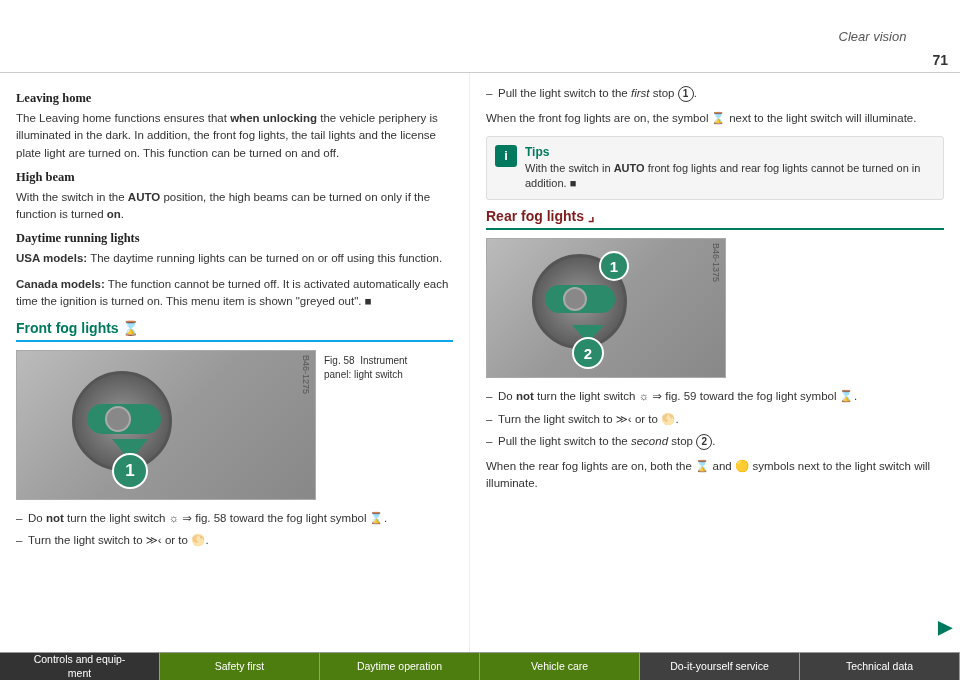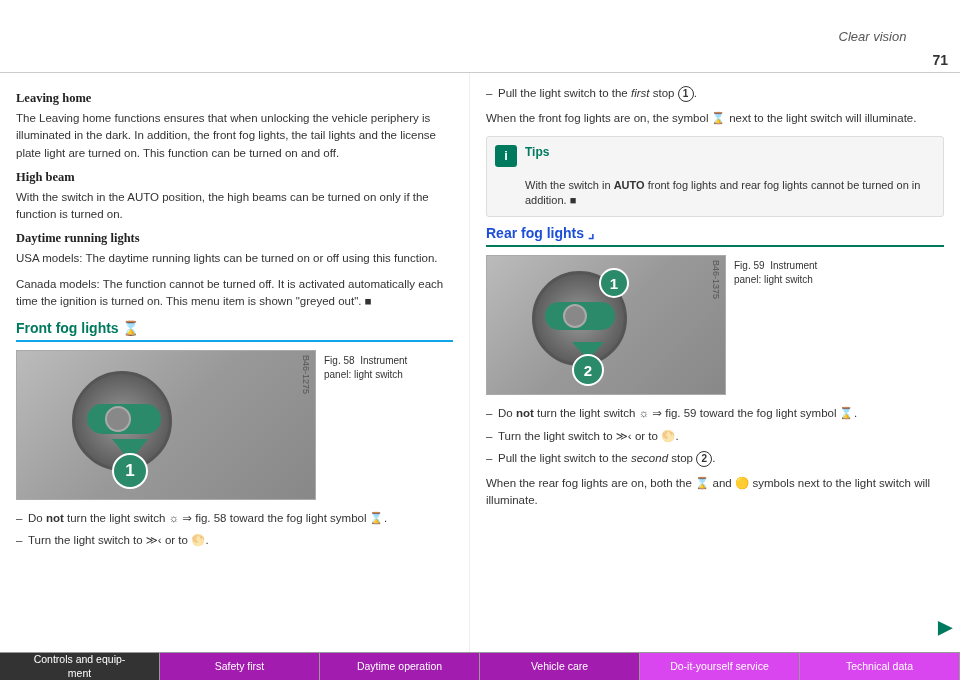--- a/index.html
+++ b/index.html
@@ -66,35 +66,35 @@
     }
 
     .section-text {
       font-size: 11.5px;
       color: #333;
       line-height: 1.5;
       margin-bottom: 8px;
     }
 
     .section-text b, .section-text strong {
-      font-weight: normal;
+      font-weight: bold;
     }
 
     
     .green-heading {
       color: #007a5e;
       font-size: 14px;
       font-weight: bold;
       border-bottom: 2px solid #0ea5e9;
       padding-bottom: 4px;
       margin: 10px 0 8px 0;
     }
 
     .green-heading-right {
-      color: #1d4ed8;
+      color: #7f1d1d;
       font-size: 14px;
       font-weight: bold;
       border-bottom: 2px solid #007a5e;
       padding-bottom: 4px;
       margin: 8px 0 8px 0;
     }
 
     
     .figure-container {
       display: flex;
@@ -174,21 +174,21 @@
       font-weight: bold;
       font-size: 13px;
       margin-right: 8px;
       flex-shrink: 0;
     }
     .tips-content {}
     .tips-title {
       font-weight: bold;
       font-size: 12px;
       color: #007a5e;
-      margin-bottom: 19px;
+      margin-bottom: 2px;
     }
     .tips-text {
       font-size: 11px;
       color: #333;
       line-height: 1.4;
     }
 
     
     .next-arrow {
       position: absolute;
@@ -211,37 +211,37 @@
       background: #fff;
     }
 
     .footer-tab {
       flex: 1;
       display: flex;
       align-items: center;
       justify-content: center;
       font-size: 10.5px;
       color: #fff;
-      background: #a21caf;
+      background: #4d7c0f;
       border-right: 1px solid #999;
       text-align: center;
       padding: 4px;
       line-height: 1.3;
     }
 
     .footer-tab:first-child {
       background: #333;
     }
 
     .footer-tab-active {
       background: #222;
     }
 
     .footer-tab-light {
-      background: #d946ef;
+      background: #404040;
     }
 
     
     .fig-num-overlay {
       position: absolute;
       top: 4px;
       right: 4px;
       font-size: 9px;
       color: #555;
       writing-mode: vertical-rl;
@@ -396,23 +396,20 @@
         <div style="position:absolute;top:12px;left:112px;">
           <div style="width:30px;height:30px;border-radius:50%;background:#2a8a6a;color:white;display:flex;align-items:center;justify-content:center;font-weight:bold;font-size:15px;border:2px solid white;">1</div>
         </div>
 
         <div style="position:absolute;bottom:8px;left:85px;">
           <div style="width:0;height:0;border-left:16px solid transparent;border-right:16px solid transparent;border-top:18px solid #2a8a6a;margin:0 auto;"></div>
           <div style="width:32px;height:32px;border-radius:50%;background:#2a8a6a;color:white;display:flex;align-items:center;justify-content:center;font-weight:bold;font-size:15px;border:2px solid white;margin-top:-6px;">2</div>
         </div>
         <div class="fig-num-overlay">B46-1375</div>
       </div>
-      <div class="fig-caption">
-        <span>Fig. 59</span>&nbsp;&nbsp;<span>Instrument panel: light switch</span>
-      </div>
     </div>
 
     <ul class="instruction-list">
       <li>
         Do <strong>not</strong> turn the light switch ☼ ⇒ fig. 59 toward the fog light symbol ⌛.
       </li>
       <li>
         Turn the light switch to ≫‹ or to 🌕.
       </li>
       <li>

